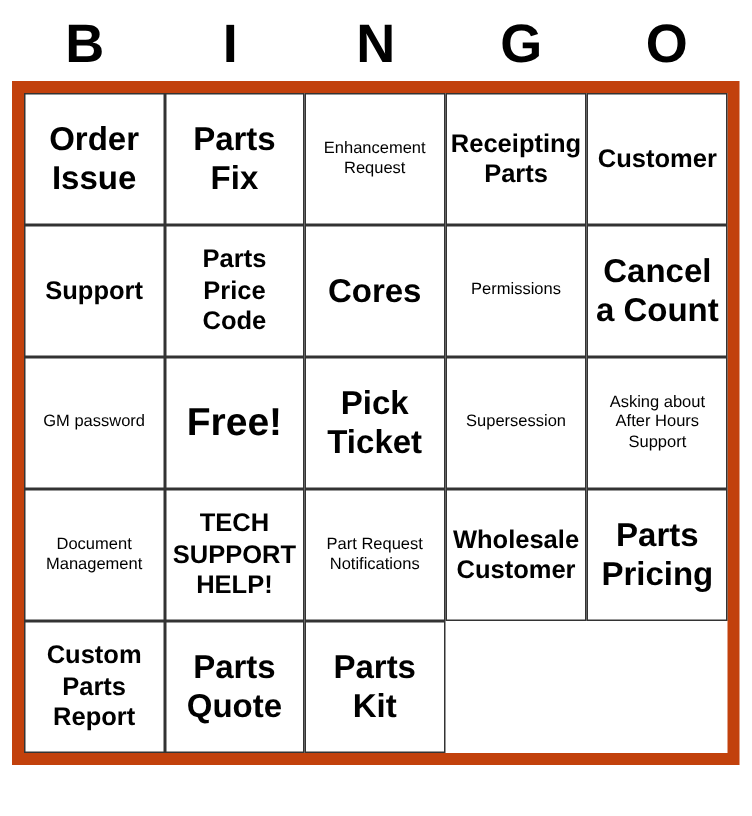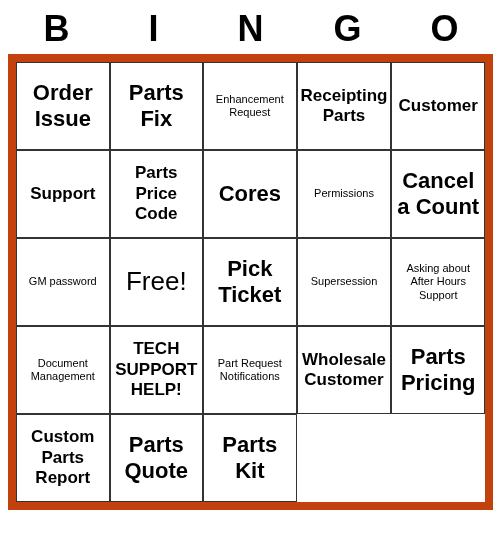--- a/index.html
+++ b/index.html
@@ -56,21 +56,21 @@
     }
     .cell-medium span {
       font-size: 17px;
       font-weight: bold;
     }
     .cell-small span {
       font-size: 11px;
     }
     .free-cell span {
       font-size: 26px;
-      font-weight: normal;
+      font-weight: bold;
     }
   </style>
 </head>
 <body>
 
 <div class="bingo-title">
   <div class="bingo-letter">B</div>
   <div class="bingo-letter">I</div>
   <div class="bingo-letter">N</div>
   <div class="bingo-letter">G</div>

